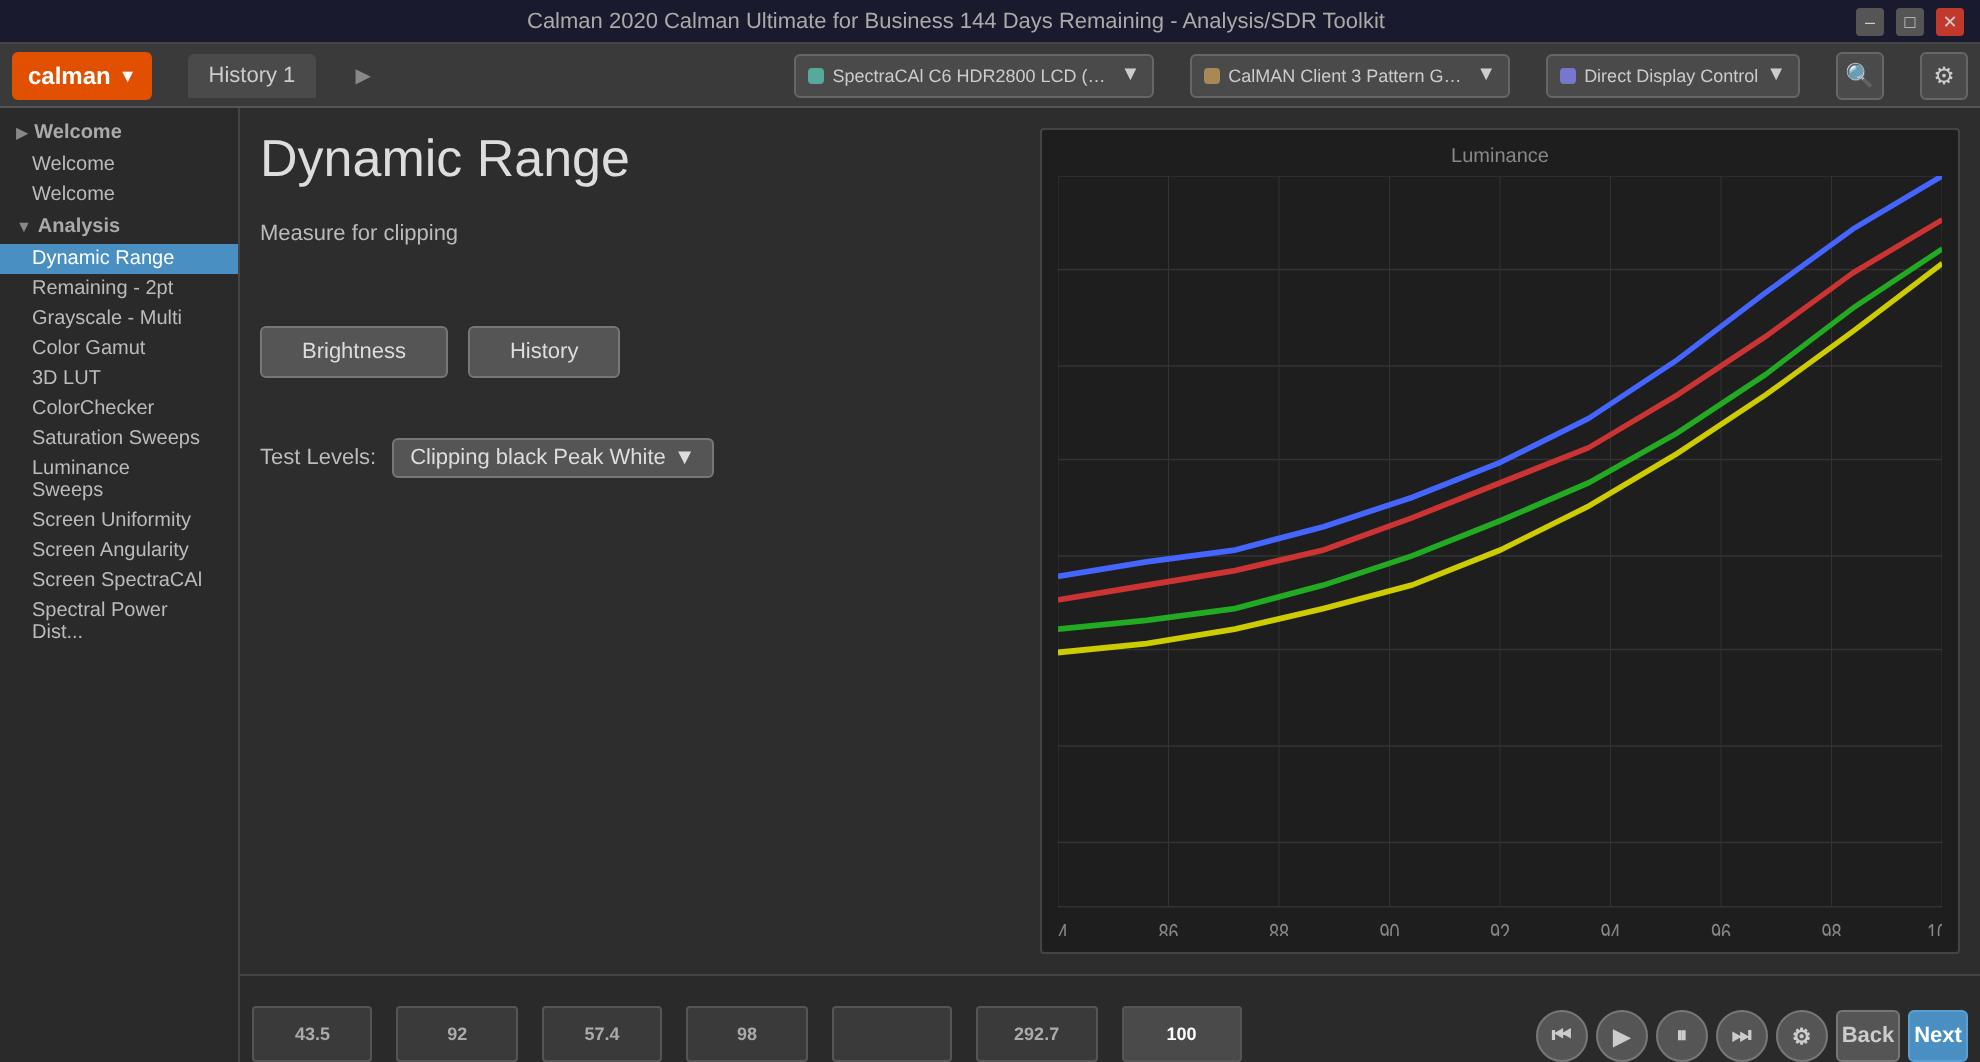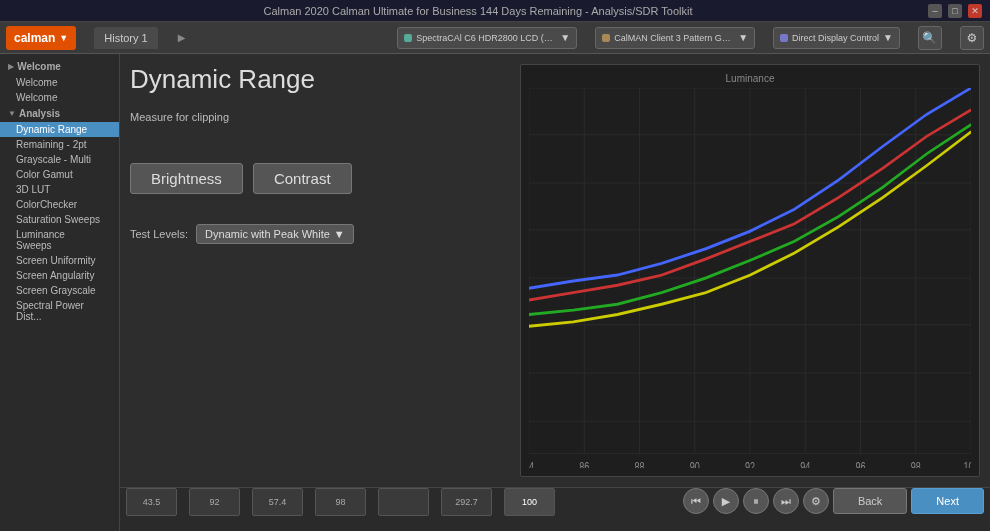--- a/index.html
+++ b/index.html
@@ -164,21 +164,21 @@
       gap: 10px;
       margin-top: 10px;
     }
     .action-btn {
       background: #555;
       border: 1px solid #777;
       color: #ddd;
       padding: 6px 20px;
       border-radius: 3px;
       cursor: pointer;
-      font-size: 15px;
+      font-size: 11px;
     }
     .test-levels-row {
       display: flex;
       align-items: center;
       gap: 8px;
       margin-top: 20px;
     }
     .test-levels-label { font-size: 11px; color: #bbb; }
     .test-levels-select {
       background: #555;
@@ -215,23 +215,24 @@
       margin-top: 8px;
       text-align: left;
       padding-left: 10px;
     }
     
     #bottom-bar {
       height: 44px;
       background: #2a2a2a;
       border-top: 1px solid #444;
       display: flex;
-      align-items: flex-start;
+      align-items: flex-end;
       padding: 0 6px;
       gap: 12px;
+      font-weight: bold;
     }
     .bottom-step-btn {
       flex: 1;
       height: 28px;
       background: #3a3a3a;
       border: 1px solid #555;
       border-radius: 2px;
       font-size: 10px;
       color: #bbb;
       display: flex;
@@ -257,21 +258,21 @@
       display: flex; align-items: center; justify-content: center;
       cursor: pointer;
       color: #ccc;
       font-size: 11px;
     }
     .nav-text-btn {
       height: 26px;
       background: #555;
       border: 1px solid #777;
       border-radius: 3px;
-      padding: 0 24px;
+      padding: 0 2px;
       display: flex; align-items: center; justify-content: center;
       cursor: pointer;
       color: #ccc;
       font-size: 11px;
     }
     .nav-text-btn.next-btn {
       background: #4a8fc1;
       border-color: #5a9fd1;
       color: white;
     }
@@ -336,38 +337,38 @@
     <div class="sidebar-item active">Dynamic Range</div>
     <div class="sidebar-item">Remaining - 2pt</div>
     <div class="sidebar-item">Grayscale - Multi</div>
     <div class="sidebar-item">Color Gamut</div>
     <div class="sidebar-item">3D LUT</div>
     <div class="sidebar-item">ColorChecker</div>
     <div class="sidebar-item">Saturation Sweeps</div>
     <div class="sidebar-item">Luminance Sweeps</div>
     <div class="sidebar-item">Screen Uniformity</div>
     <div class="sidebar-item">Screen Angularity</div>
-    <div class="sidebar-item">Screen Grayscale</div>
+    <div class="sidebar-item">Screen SpectraCAl</div>
     <div class="sidebar-item">Spectral Power Dist...</div>
   </div>
 
   <div id="content">
     <div id="content-main">
 
       <div id="left-panel">
         <h1 class="page-title">Dynamic Range</h1>
         <p class="measure-text">Measure for clipping</p>
         <div class="btn-row">
           <button class="action-btn">Brightness</button>
-          <button class="action-btn">Contrast</button>
+          <button class="action-btn">History</button>
         </div>
         <div class="test-levels-row">
           <span class="test-levels-label">Test Levels:</span>
           <div class="test-levels-select">
-            <span>Dynamic with Peak White</span>
+            <span>Clipping black Peak White</span>
             <span>▼</span>
           </div>
         </div>
       </div>
 
       <div id="chart-area">
         <div class="chart-title">Luminance</div>
         <div class="chart-svg-container">
           <svg width="100%" height="100%" viewBox="0 0 440 260" preserveAspectRatio="none" id="chart-svg">
 

